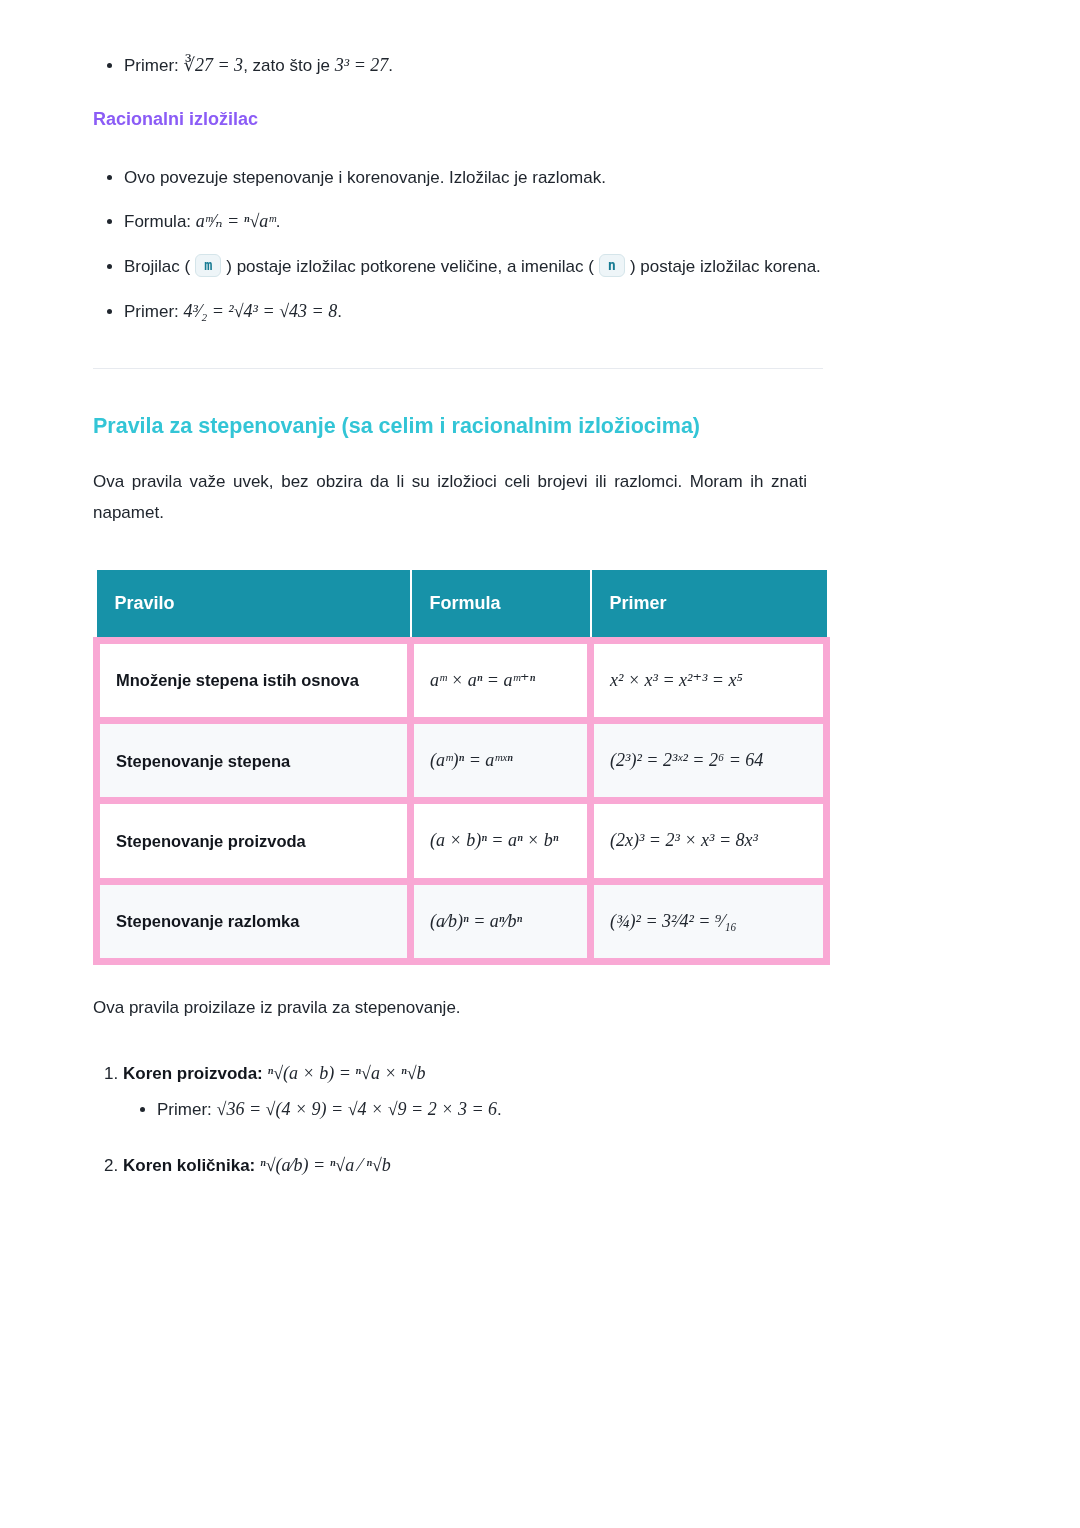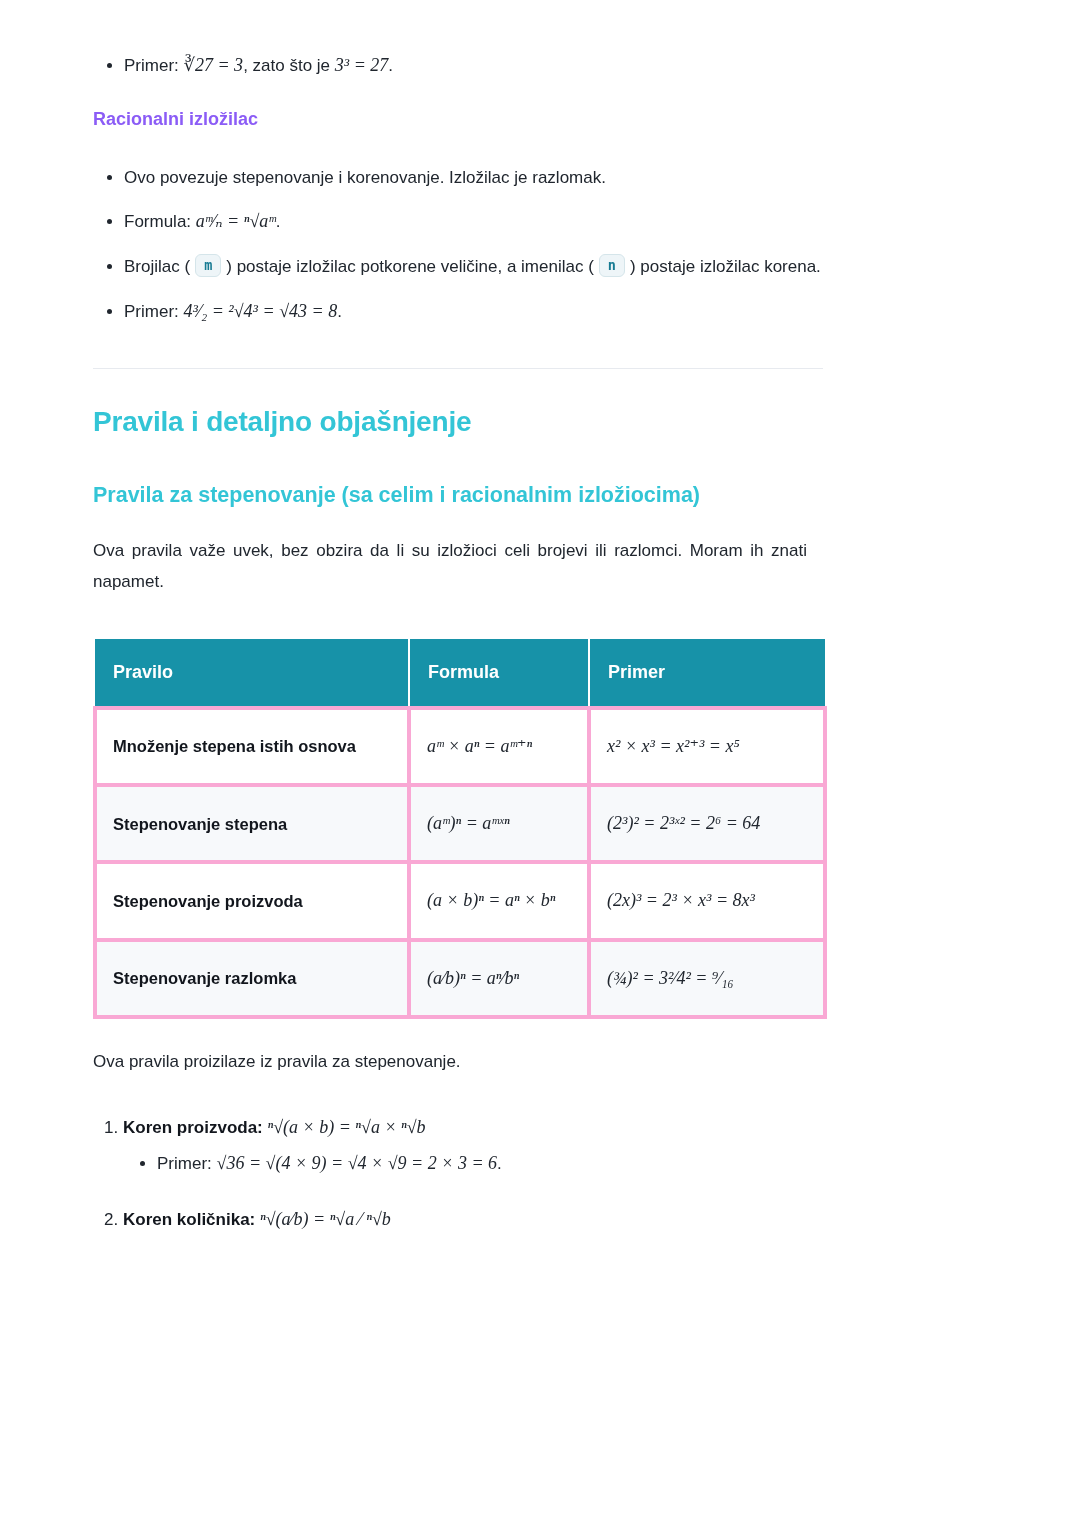--- a/index.html
+++ b/index.html
@@ -78,21 +78,21 @@
     font-size: 18px;
     font-weight: 700;
     text-align: left;
     padding: 23px 18px;
     border: 2px solid #ffffff;
     border-top: none;
   }
   .rules-table th:first-child { border-left: none; }
   .rules-table th:last-child { border-right: none; }
   .rules-table td {
-    border: 4px solid #f9a8d4;
+    border: 7px solid #f9a8d4;
     padding: 20px 16px;
     vertical-align: middle;
     font-size: 17px;
     line-height: 1.85;
   }
   .rules-table tbody tr:nth-child(even) { background: #f7f9fb; }
   .rules-table td.rule-name { font-weight: 700; font-size: 16.5px; color: #12161d; }
   ol.numbered { margin: 33px 0 0 0; padding-left: 30px; font-size: 17px; }
   ol.numbered > li { margin-bottom: 24px; line-height: 1.8; }
   ol.numbered > li:last-child { margin-bottom: 0; }
@@ -136,21 +136,20 @@
       <li>
         <span>Brojilac (</span><span class="chip">m</span><span>) postaje izložilac potkorene veličine, a imenilac (</span><span class="chip">n</span><span>) postaje izložilac korena.</span>
       </li>
       <li>
         <span>Primer: </span><span class="math">4³⁄₂ = ²√4³ = √43 = 8</span><span>.</span>
       </li>
     </ul>
 
     <hr class="divider">
 
-    <h2 class="main-heading">Pravila i detaljno objašnjenje</h2>
 
     <h3 class="section-heading">Pravila za stepenovanje (sa celim i racionalnim izložiocima)</h3>
 
     <p class="lead just">Ova pravila važe uvek, bez obzira da li su izložioci celi brojevi ili razlomci. Moram ih znati napamet.</p>
 
     <table class="rules-table">
       <colgroup>
         <col style="width:314px">
         <col style="width:180px">
         <col style="width:236px">

